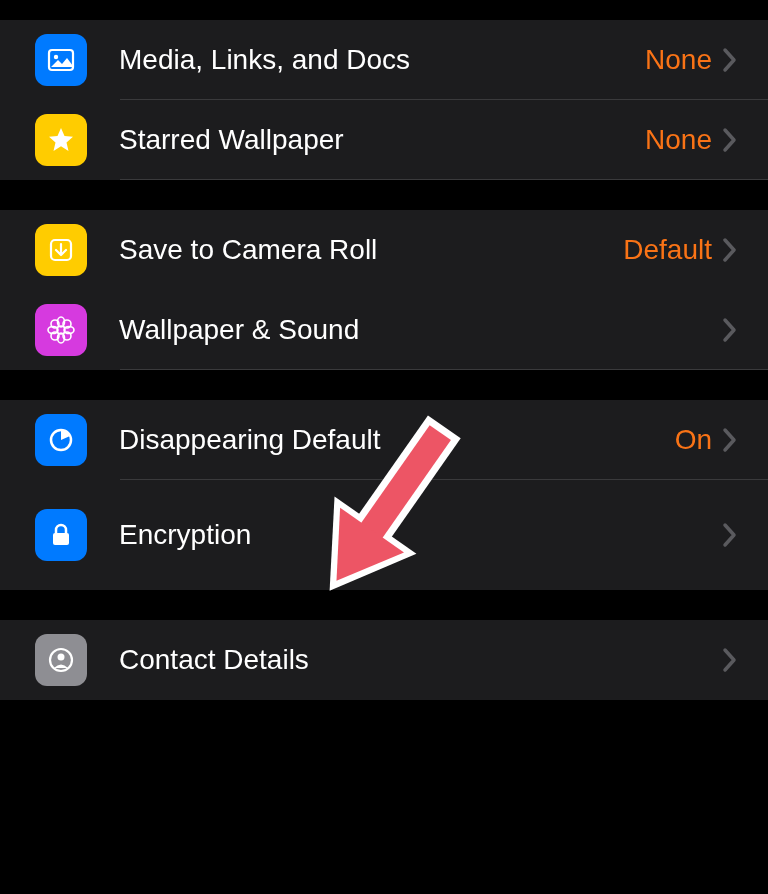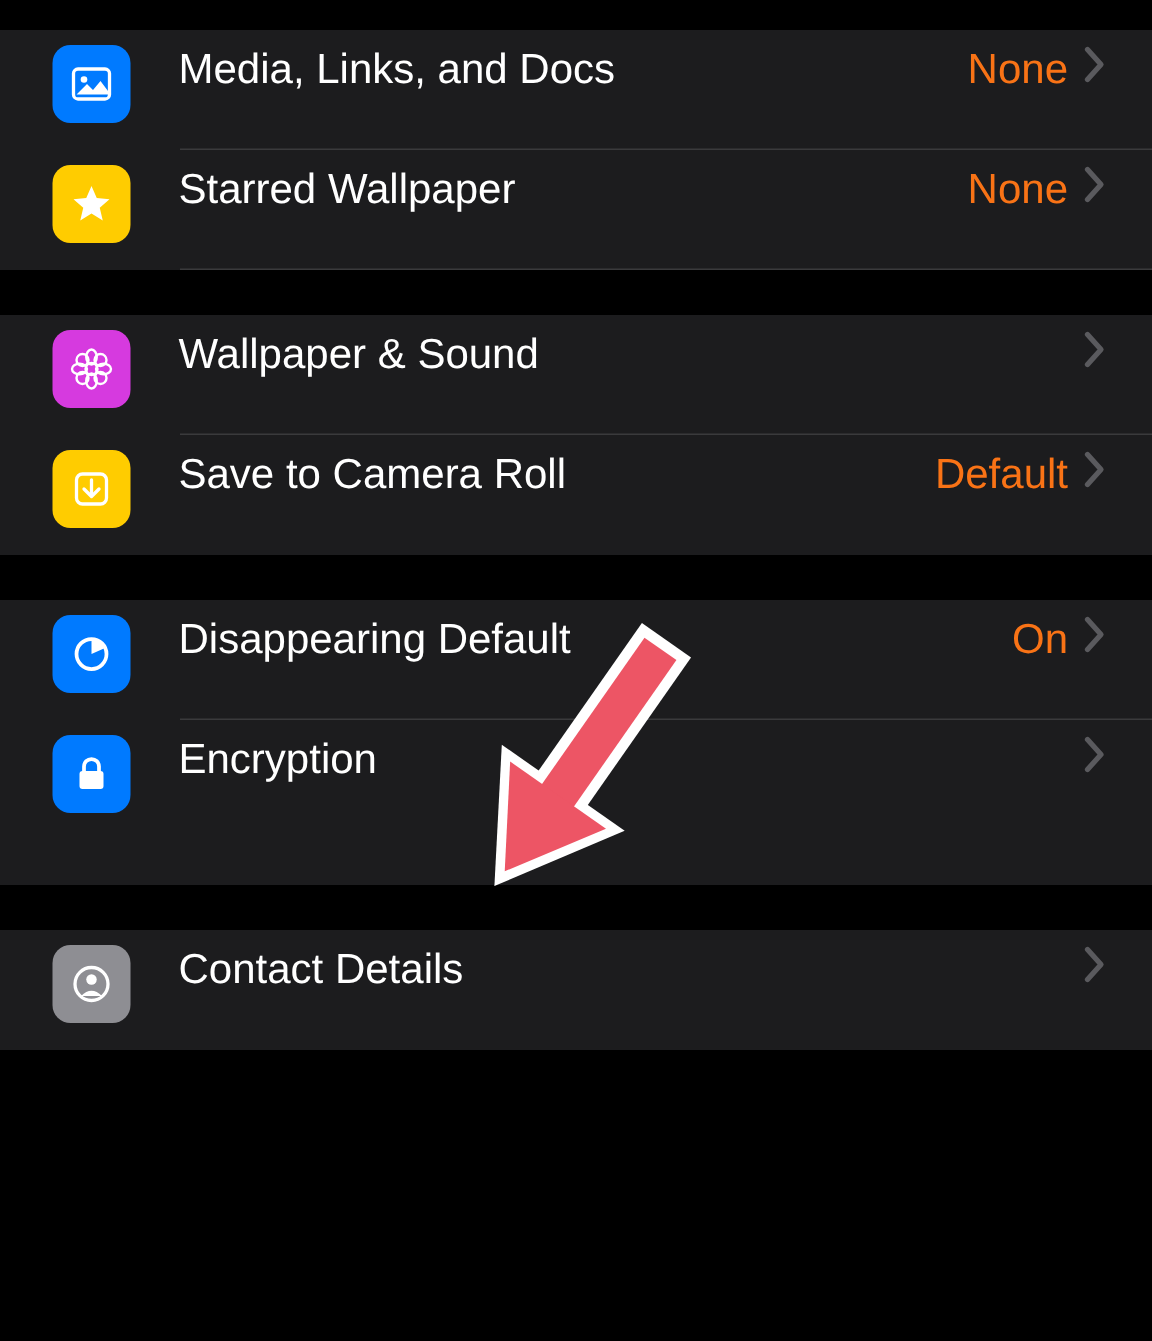--- a/index.html
+++ b/index.html
@@ -11,20 +11,21 @@
     color: #fff;
     overflow: hidden;
     position: relative;
   }
   .section {
     background: #1c1c1e;
     margin-bottom: 30px;
   }
   .row {
     display: flex;
+    align-items: center;
     min-height: 80px;
     padding: 10px 30px 10px 35px;
     position: relative;
   }
   .divider {
     position: absolute;
     left: 120px; right: 0; bottom: 0;
     height: 1px;
     background: #3a3a3c;
   }
@@ -93,54 +94,54 @@
     <span class="value">None</span>
     <svg class="chevron" width="16" height="26" viewBox="0 0 16 26">
         <path d="M3 3 L12 13 L3 23" stroke="#5a5a5e" stroke-width="3.5" fill="none" stroke-linecap="round" stroke-linejoin="round"></path>
       </svg>
     <div class="divider"></div>
   </div>
 </div>
 
 <div class="section">
   <div class="row">
+    <div class="icon-box" style="background:#ffcc00;">
+      <svg width="30" height="30" viewBox="0 0 30 30">
+          <rect x="5" y="5" width="20" height="20" rx="4" fill="none" stroke="#fff" stroke-width="2.2"></rect>
+          <line x1="15" y1="9" x2="15" y2="18" stroke="#fff" stroke-width="2.2" stroke-linecap="round"></line>
+          <path d="M10 15 L15 20 L20 15" stroke="#fff" stroke-width="2.2" fill="none" stroke-linecap="round" stroke-linejoin="round"></path>
+        </svg>
+    </div>
+    <span class="label">Save to Camera Roll</span>
+    <span class="value">Default</span>
+    <svg class="chevron" width="16" height="26" viewBox="0 0 16 26">
+        <path d="M3 3 L12 13 L3 23" stroke="#5a5a5e" stroke-width="3.5" fill="none" stroke-linecap="round" stroke-linejoin="round"></path>
+      </svg>
+  </div>
+  <div class="row">
     <div class="icon-box" style="background:#d63adf;">
       <svg width="30" height="30" viewBox="0 0 30 30">
           <g stroke="#fff" stroke-width="1.6" fill="none">
             <circle cx="15" cy="15" r="4"></circle>
             <ellipse cx="15" cy="7" rx="3.5" ry="5"></ellipse>
             <ellipse cx="15" cy="23" rx="3.5" ry="5"></ellipse>
             <ellipse cx="7" cy="15" rx="5" ry="3.5"></ellipse>
             <ellipse cx="23" cy="15" rx="5" ry="3.5"></ellipse>
             <ellipse cx="9" cy="9" rx="4" ry="4"></ellipse>
             <ellipse cx="21" cy="9" rx="4" ry="4"></ellipse>
             <ellipse cx="9" cy="21" rx="4" ry="4"></ellipse>
             <ellipse cx="21" cy="21" rx="4" ry="4"></ellipse>
           </g>
         </svg>
     </div>
     <span class="label">Wallpaper &amp; Sound</span>
     <svg class="chevron" width="16" height="26" viewBox="0 0 16 26">
         <path d="M3 3 L12 13 L3 23" stroke="#5a5a5e" stroke-width="3.5" fill="none" stroke-linecap="round" stroke-linejoin="round"></path>
       </svg>
     <div class="divider"></div>
-  </div>
-  <div class="row">
-    <div class="icon-box" style="background:#ffcc00;">
-      <svg width="30" height="30" viewBox="0 0 30 30">
-          <rect x="5" y="5" width="20" height="20" rx="4" fill="none" stroke="#fff" stroke-width="2.2"></rect>
-          <line x1="15" y1="9" x2="15" y2="18" stroke="#fff" stroke-width="2.2" stroke-linecap="round"></line>
-          <path d="M10 15 L15 20 L20 15" stroke="#fff" stroke-width="2.2" fill="none" stroke-linecap="round" stroke-linejoin="round"></path>
-        </svg>
-    </div>
-    <span class="label">Save to Camera Roll</span>
-    <span class="value">Default</span>
-    <svg class="chevron" width="16" height="26" viewBox="0 0 16 26">
-        <path d="M3 3 L12 13 L3 23" stroke="#5a5a5e" stroke-width="3.5" fill="none" stroke-linecap="round" stroke-linejoin="round"></path>
-      </svg>
   </div>
 </div>
 
 <div class="section">
   <div class="row">
     <div class="icon-box" style="background:#007aff;">
       <svg width="30" height="30" viewBox="0 0 30 30">
           <circle cx="15" cy="15" r="10" fill="none" stroke="#fff" stroke-width="2.5"></circle>
           <path d="M15 15 L15 5 A10 10 0 0 1 24 11 Z" fill="#fff"></path>
         </svg>

